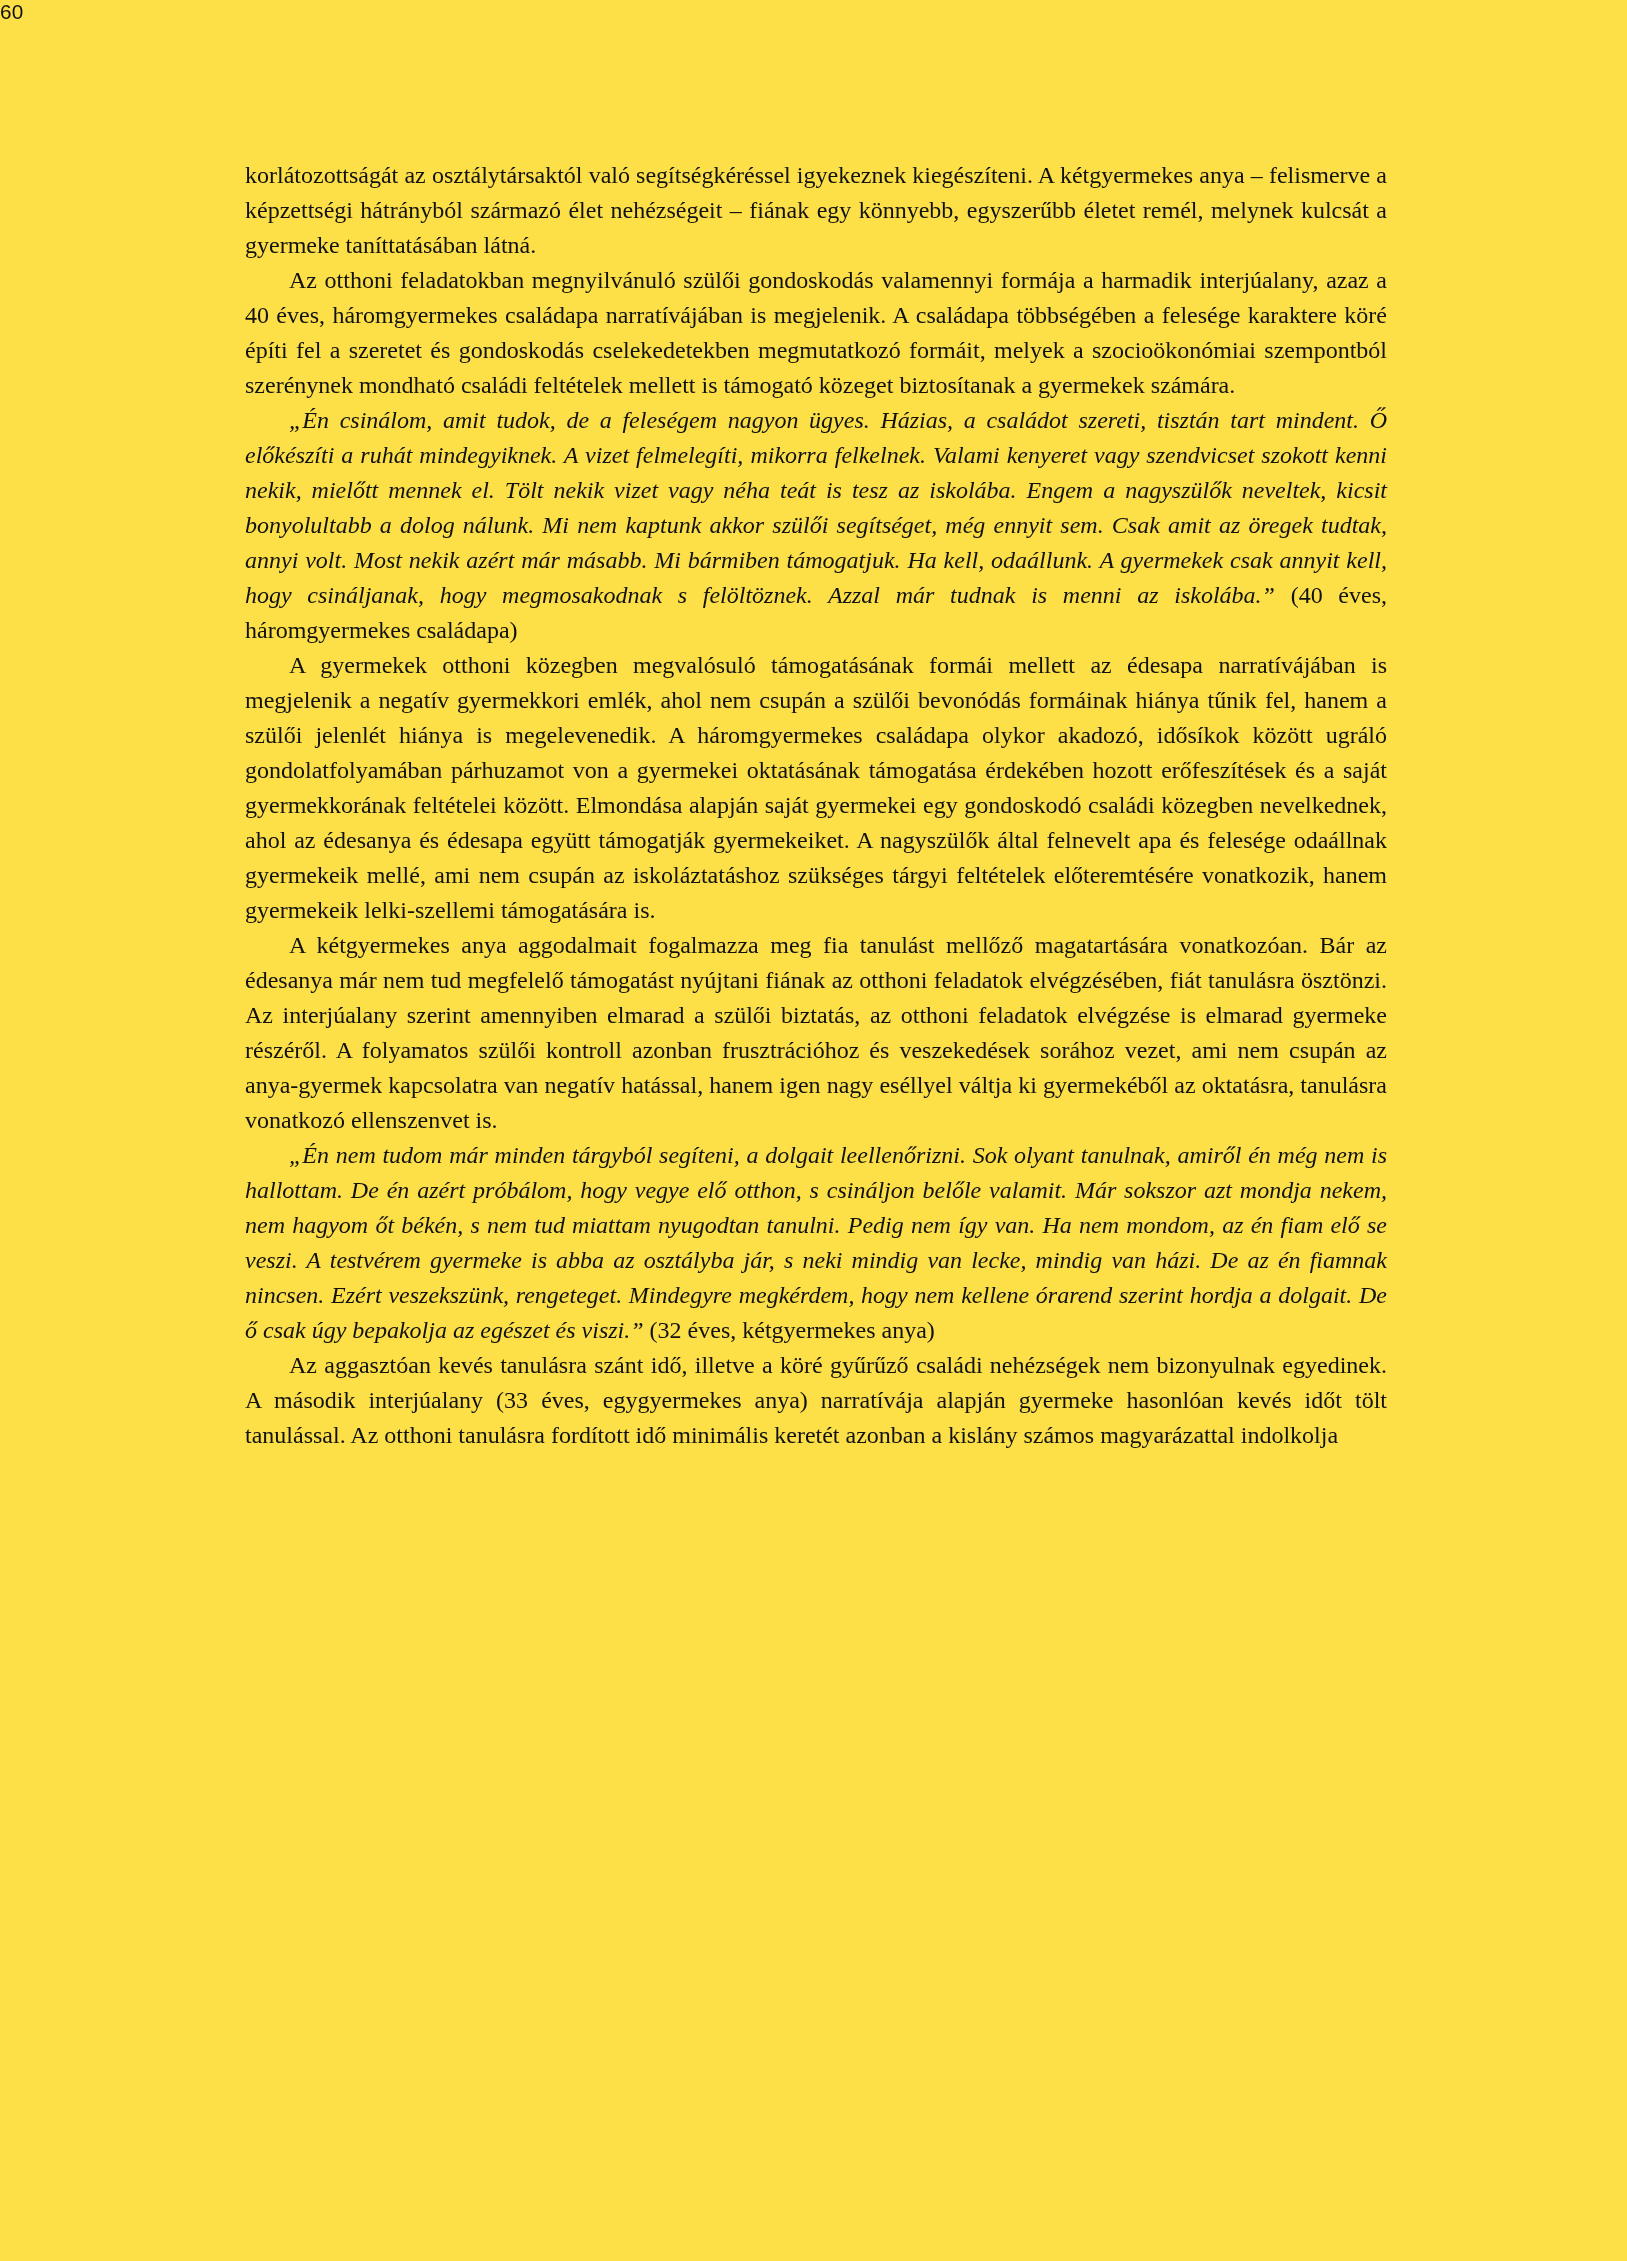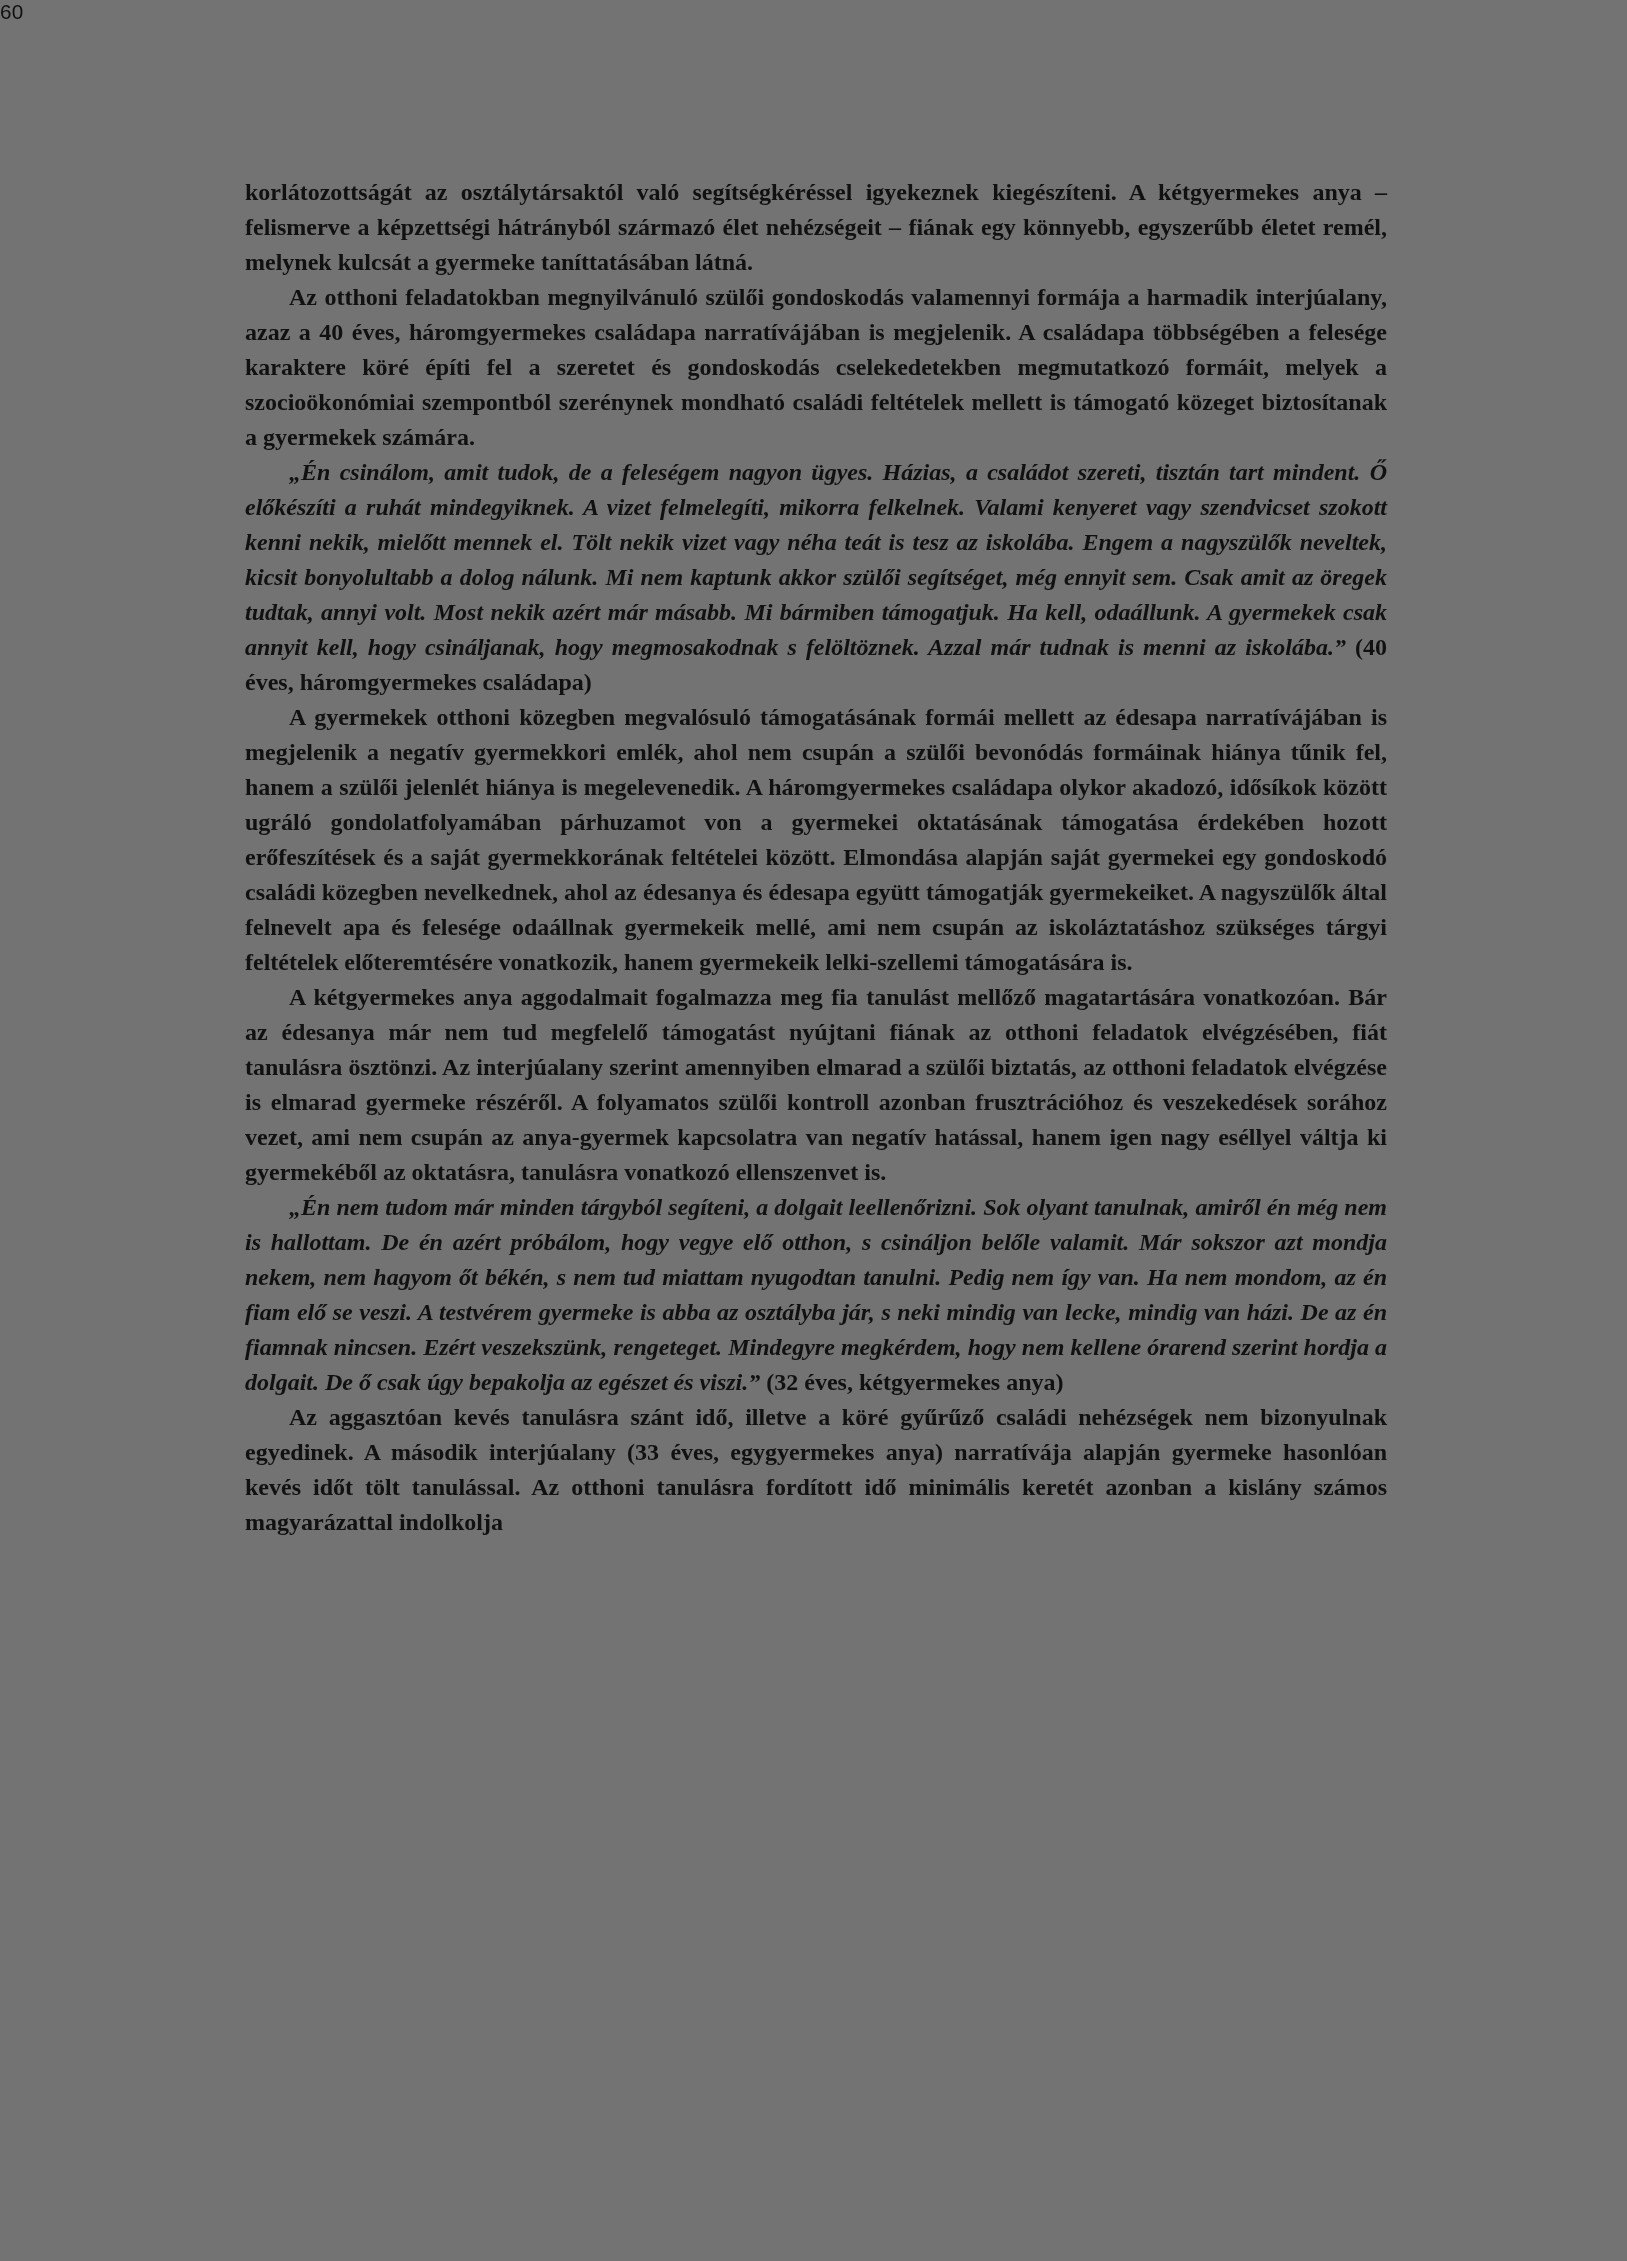--- a/index.html
+++ b/index.html
@@ -4,32 +4,31 @@
 <style>
   html, body {
     margin: 0;
     padding: 0;
     background: #ffffff;
   }
   .page {
     position: relative;
     width: 1628px;
     height: 2261px;
-    background: #737373;
+    background: #fde047;
     margin: 0 auto;
     box-sizing: border-box;
     font-family: "Liberation Serif", serif;
     color: #111111;
   }
   .content {
     position: absolute;
     left: 245px;
-    top: 175px;
+    top: 158px;
     width: 1142px;
-    font-weight: bold;
   }
   .running-head {
     display: flex;
     align-items: baseline;
     font-family: "Liberation Sans", sans-serif;
     font-size: 20.7px;
     letter-spacing: 0.3px;
     color: #111111;
     margin-bottom: 74px;
   }

